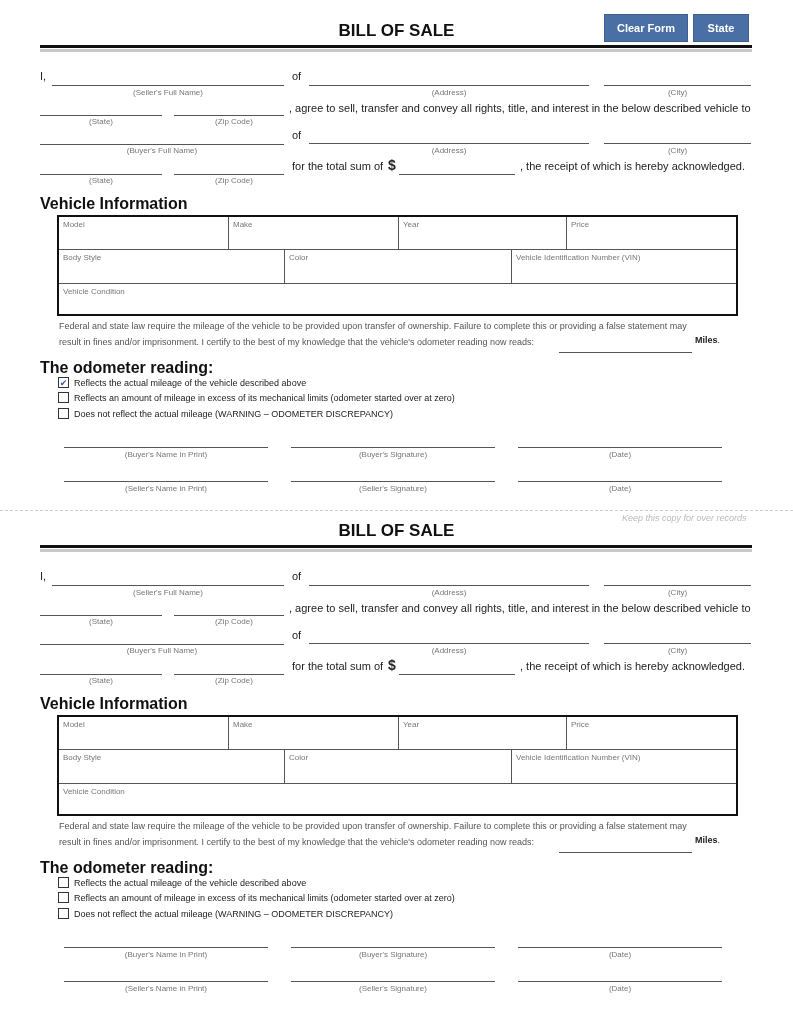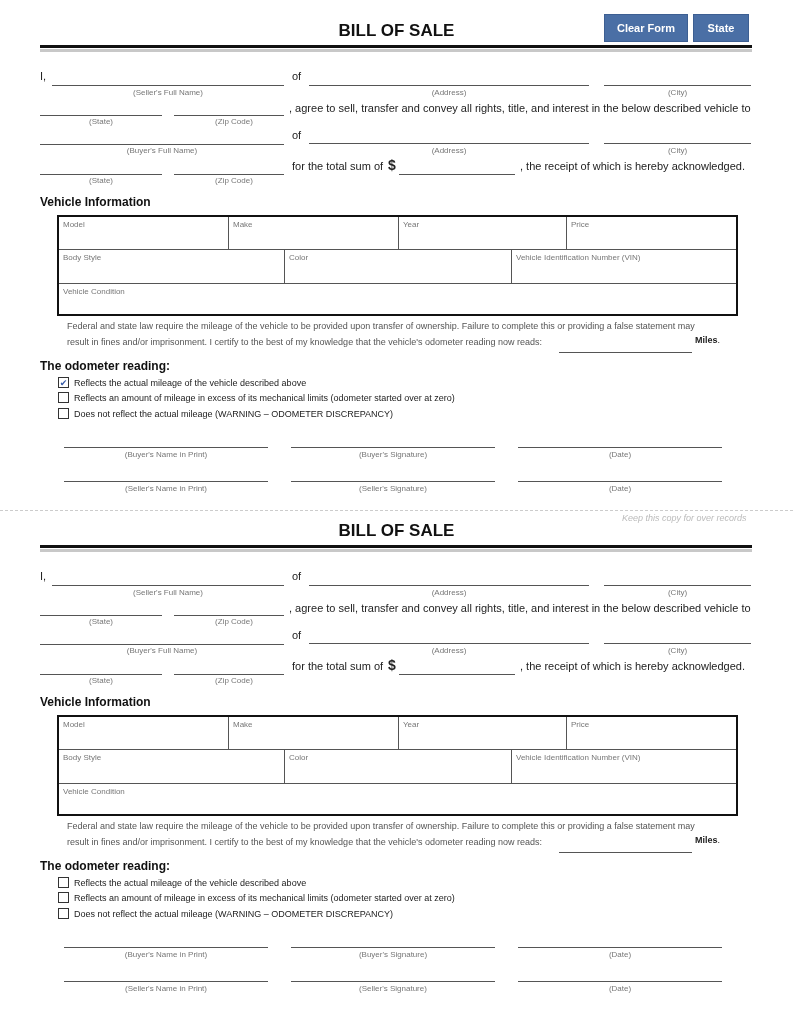--- a/index.html
+++ b/index.html
@@ -8,25 +8,25 @@
   .btn { position: absolute; background: #4a6fa5; color: #fff; font-weight: bold;
          font-size: 11px; text-align: center; line-height: 26px; height: 26px;
          border: 1px solid #3d5f92; cursor: pointer; }
   .title { position: absolute; left: 0; width: 793px; text-align: center;
            font-weight: bold; font-size: 17px; color: #111; }
   .rule-dark { position: absolute; left: 40px; width: 712px; height: 3px; background: #111; }
   .rule-light { position: absolute; left: 40px; width: 712px; height: 3px; background: #c8c8c8; }
   .line { position: absolute; height: 1px; background: #555; }
   .cap { position: absolute; font-size: 8px; color: #777; text-align: center; }
   .txt { position: absolute; font-size: 11px; color: #222; white-space: nowrap; }
-  .h2 { position: absolute; font-size: 12px; font-weight: bold; color: #111; }
+  .h2 { position: absolute; font-size: 16px; font-weight: bold; color: #111; }
   .vbox { position: absolute; left: 57px; width: 677px; height: 97px; border: 2px solid #111; }
   .cell { position: absolute; border-right: 1px solid #555; border-bottom: 1px solid #555; box-sizing: border-box; }
   .cell-label { position: absolute; left: 4px; top: 3px; font-size: 8px; color: #777; }
-  .para { position: absolute; left: 67px; width: 680px; font-size: 9px; color: #555; line-height: 16px; }
+  .para { position: absolute; left: 59px; width: 680px; font-size: 9px; color: #555; line-height: 16px; }
   .cb-row { position: absolute; left: 58px; font-size: 9px; color: #222; height: 13px; display: flex; align-items: center; }
   .cb { width: 9px; height: 9px; border: 1px solid #333; margin-right: 5px; display: inline-flex;
         align-items: center; justify-content: center; font-size: 9px; color: #3b5ea8; background: #fff; }
   .dash { position: absolute; left: 0; width: 793px; border-top: 1px dashed #ccc; }
   .note { position: absolute; font-size: 9px; font-style: italic; color: #bbb; }
 </style>
 </head>
 <body>
 
 <div class="btn" style="left:604px; top:14px; width:82px;">Clear Form</div>

